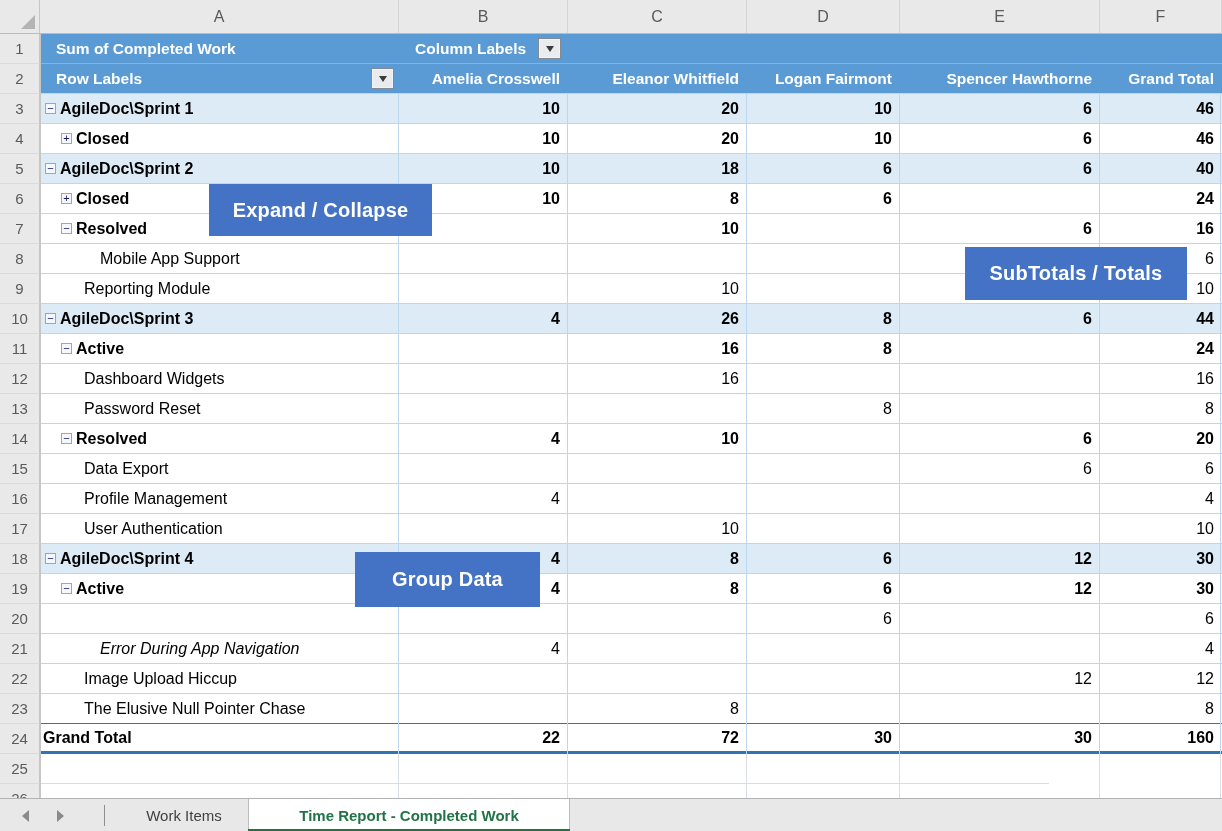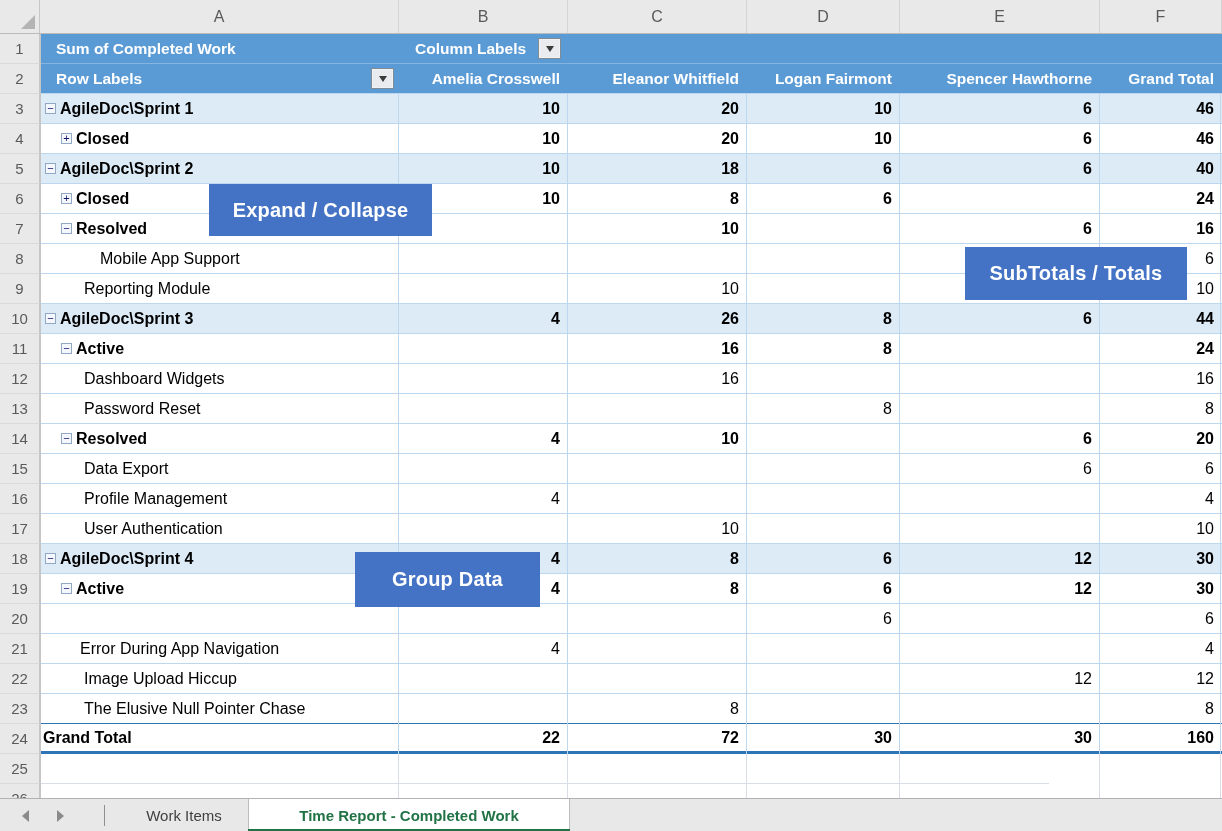--- a/index.html
+++ b/index.html
@@ -277,21 +277,21 @@
       </div>
       <div class="row" style="left: 0px; top: 604px; width: 1222px; height: 30px; border-bottom: 1px solid rgb(189, 215, 238);">
         <div class="cell num" style="left: 399px; top: 0px; width: 169px;"></div>
         <div class="cell num" style="left: 568px; top: 0px; width: 179px;"></div>
         <div class="cell num" style="left: 747px; top: 0px; width: 153px;">6</div>
         <div class="cell num" style="left: 900px; top: 0px; width: 200px;"></div>
         <div class="cell num" style="left: 1100px; top: 0px; width: 122px;">6</div>
         <div class="gut">20</div>
       </div>
       <div class="row" style="left: 0px; top: 634px; width: 1222px; height: 30px; border-bottom: 1px solid rgb(189, 215, 238);">
-        <div class="cell lbl" style="left: 40px; top: 0px; width: 359px; padding-left: 40px;">
+        <div class="cell lbl" style="left: 40px; top: 0px; width: 359px; padding-left: 60px; font-style: italic;">
           <span>Error During App Navigation</span>
         </div>
         <div class="cell num" style="left: 399px; top: 0px; width: 169px;">4</div>
         <div class="cell num" style="left: 568px; top: 0px; width: 179px;"></div>
         <div class="cell num" style="left: 747px; top: 0px; width: 153px;"></div>
         <div class="cell num" style="left: 900px; top: 0px; width: 200px;"></div>
         <div class="cell num" style="left: 1100px; top: 0px; width: 122px;">4</div>
         <div class="gut">21</div>
       </div>
       <div class="row" style="left: 0px; top: 664px; width: 1222px; height: 30px; border-bottom: 1px solid rgb(189, 215, 238);">

